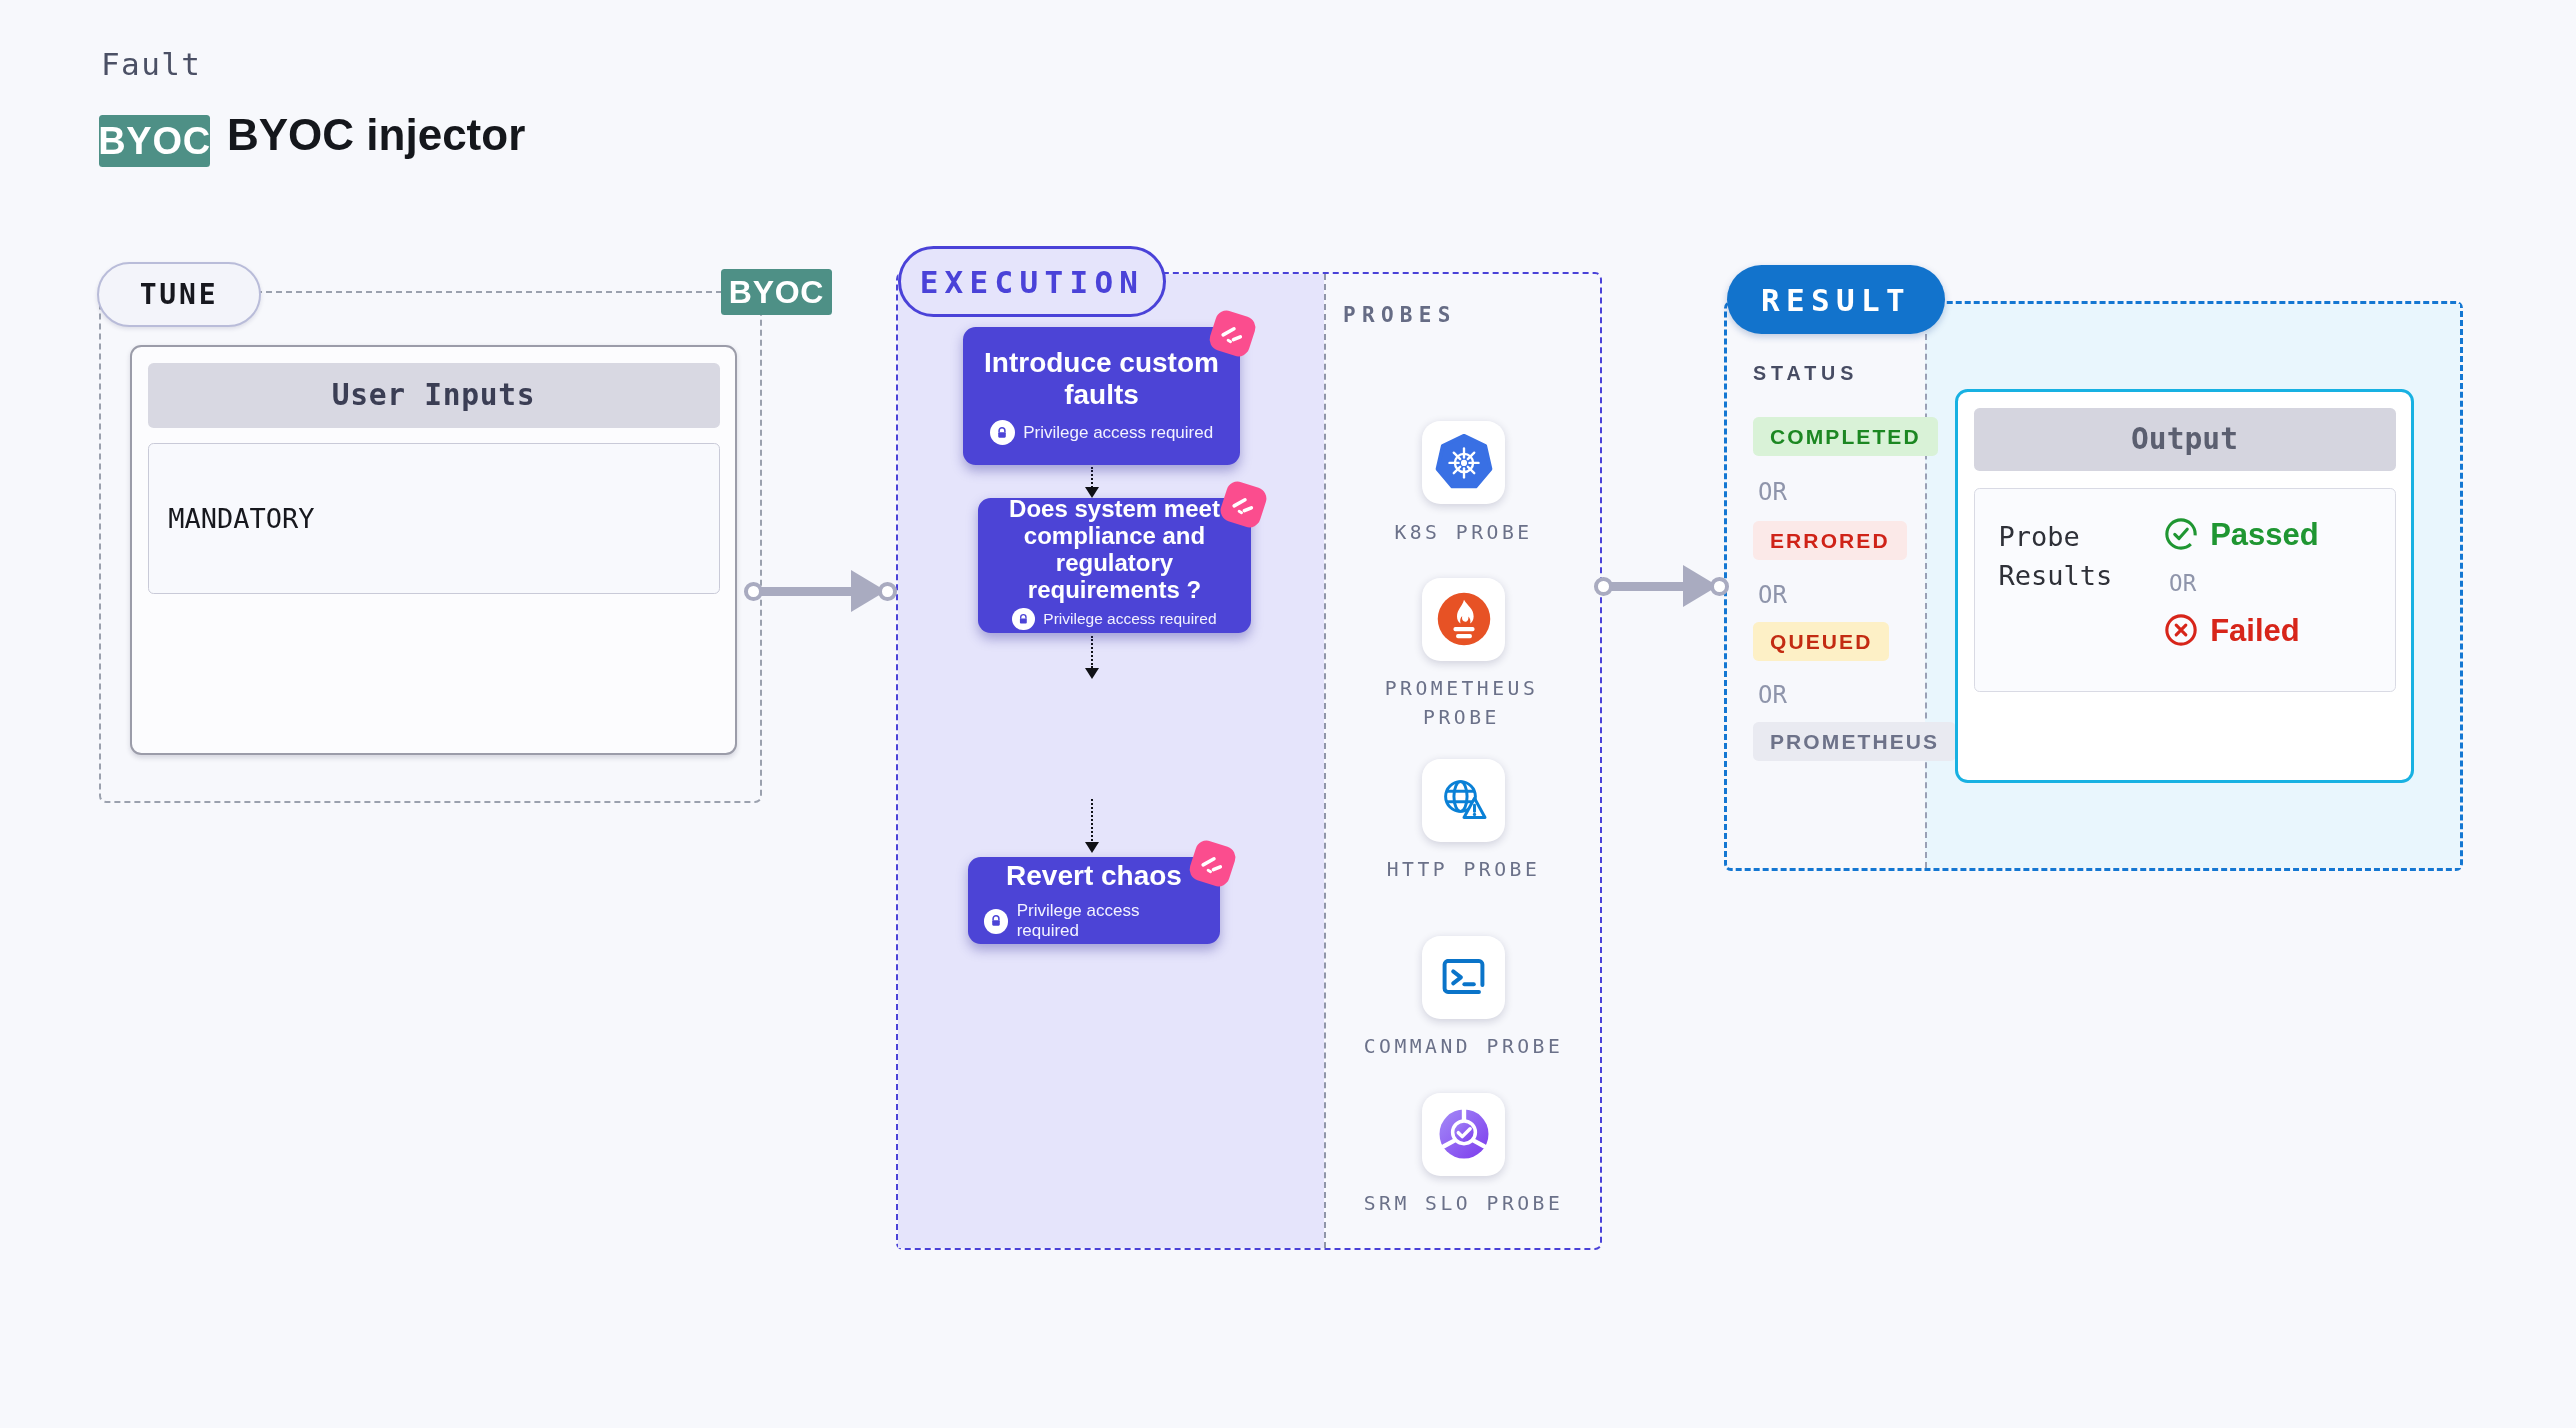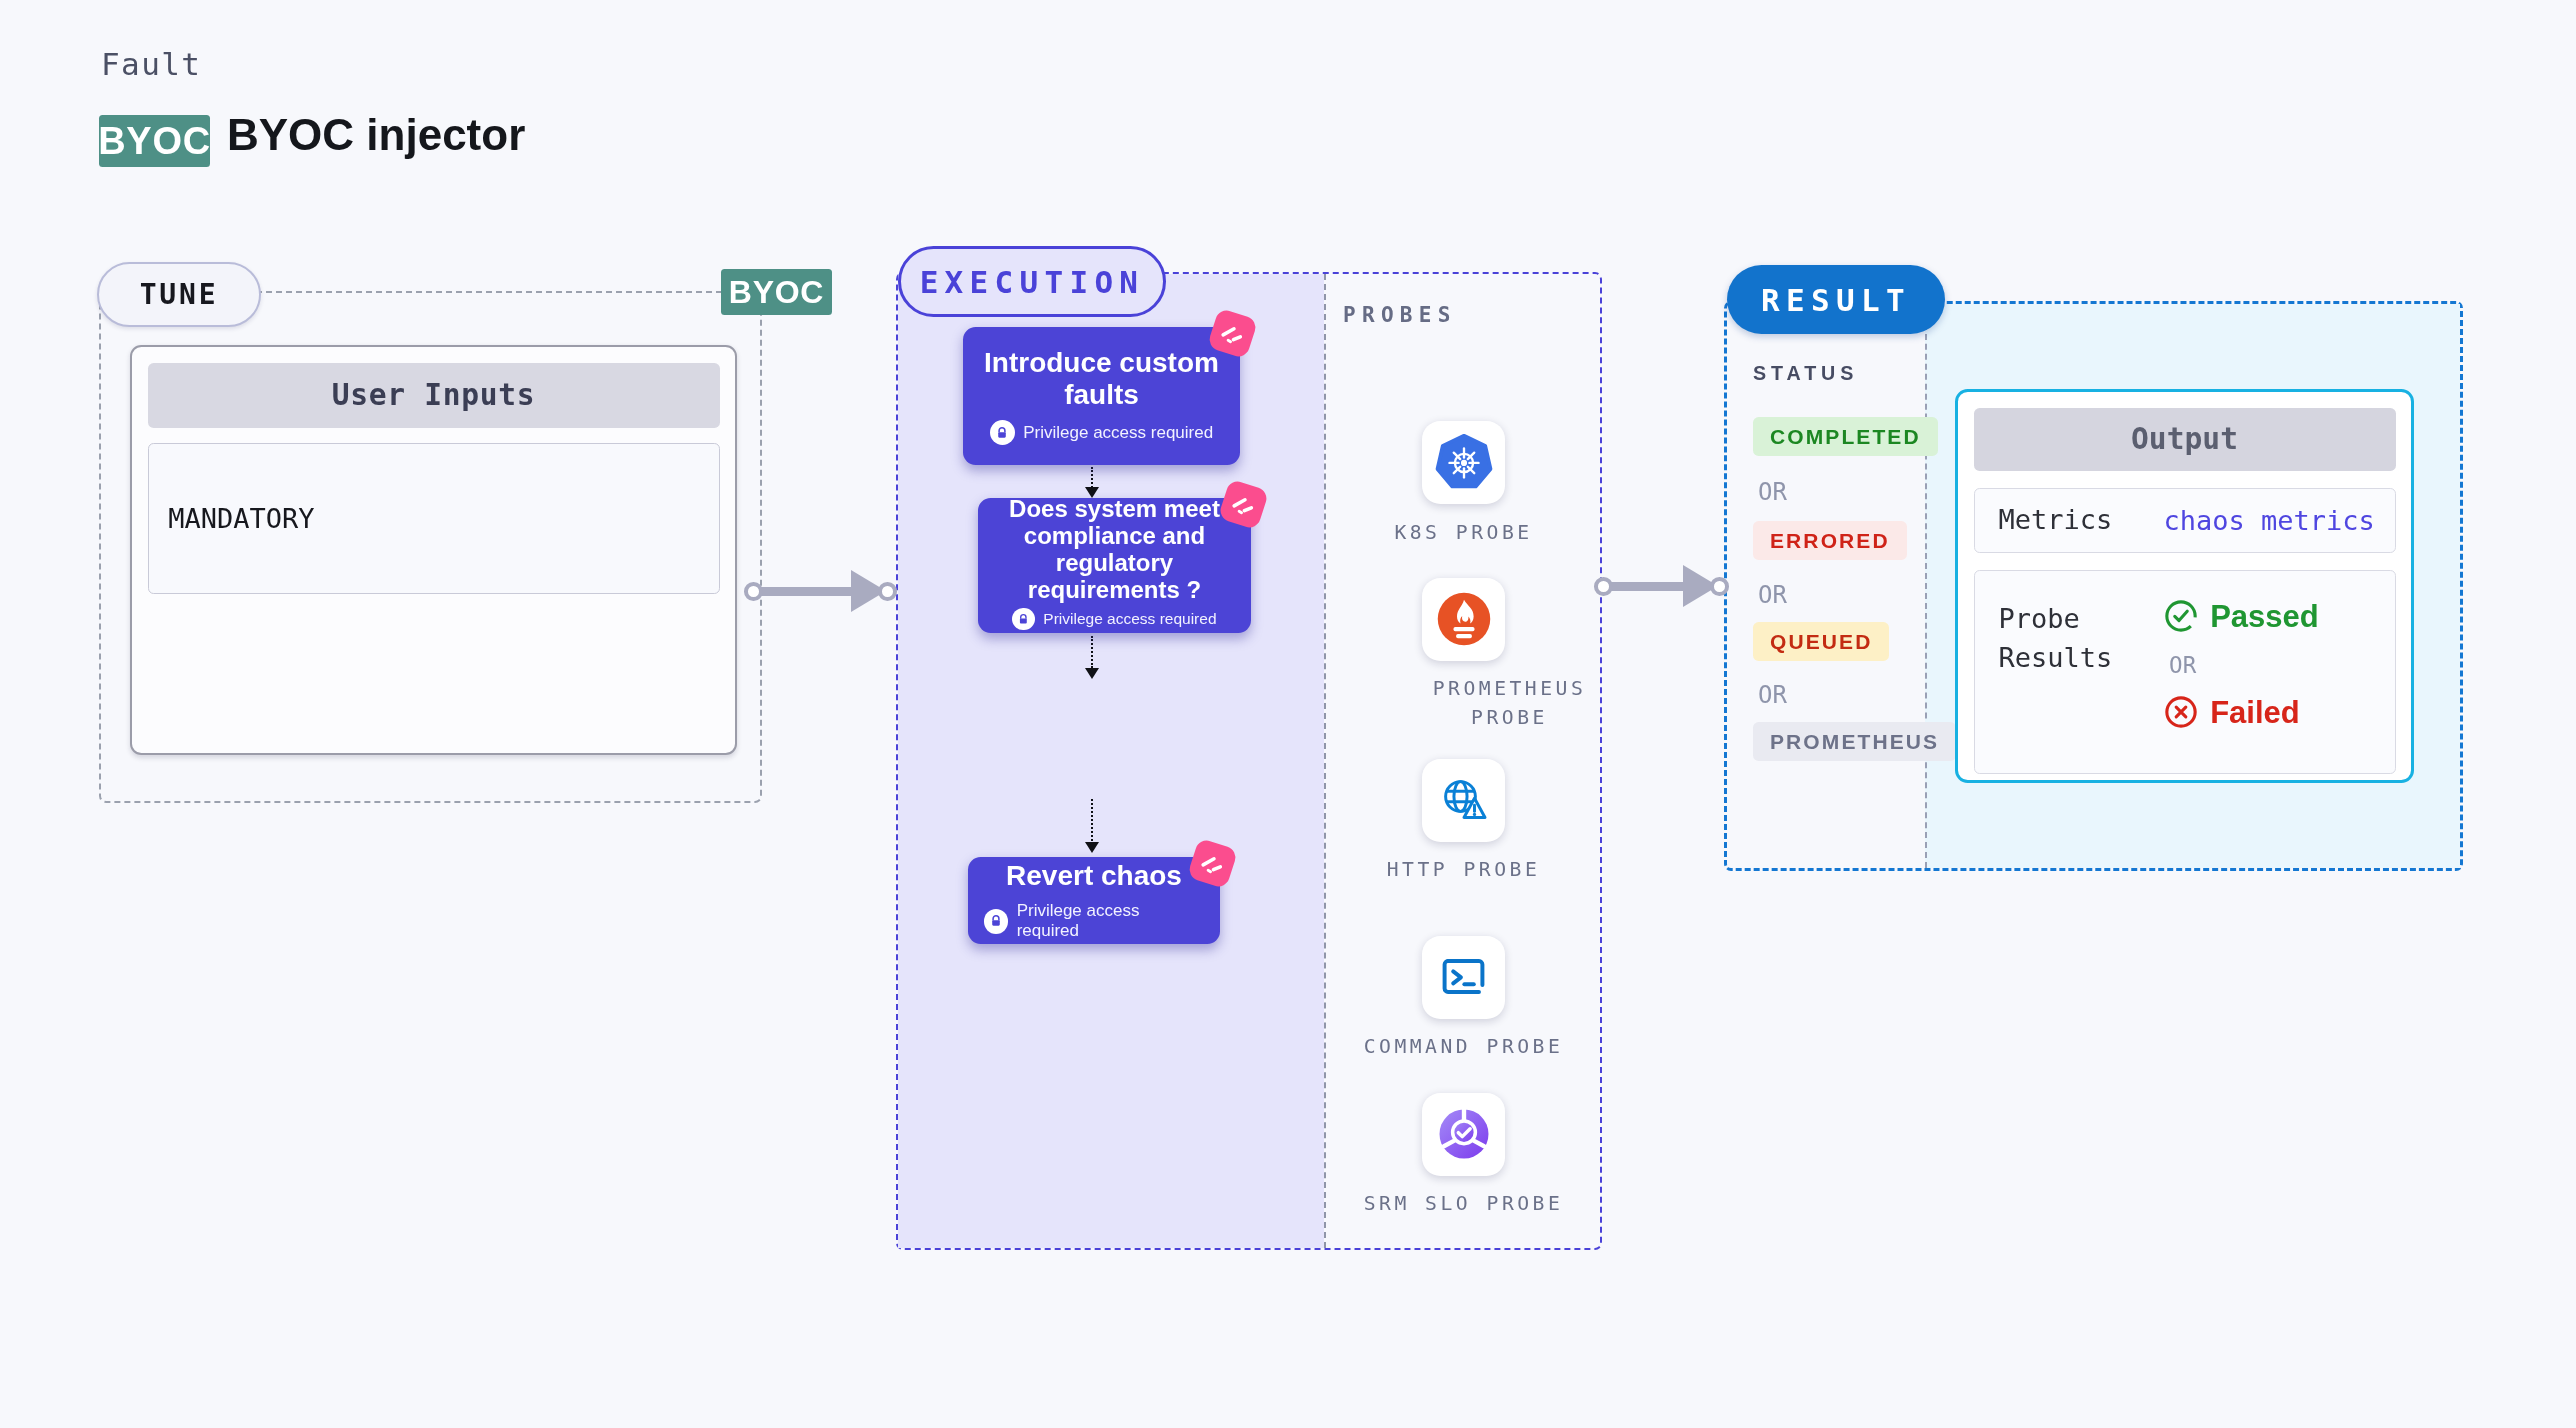--- a/index.html
+++ b/index.html
@@ -298,21 +298,21 @@
   <div class="abs probe-card" style="left:1422px;top:578px;">
     <span>
       <svg width="56" height="56" viewBox="0 0 64 64">
         <circle cx="32" cy="32" r="30" fill="#e75225"></circle>
         <path d="M32 10 c4 7 11 10 11 19 c0 4 -2 7 -4 8 c1 -3 0 -6 -2 -8 c.5 4 -1.5 6 -3.5 6 c-2.5 0 -4.5 -2.5 -3.5 -6.5 c-2 1.5 -3 4.5 -2 8.5 c-2.5 -1.5 -4 -4.5 -4 -8 c0 -8 6 -11 8 -19z" fill="#ffffff"></path>
         <rect x="20" y="41" width="24" height="5" rx="2" fill="#ffffff"></rect>
         <rect x="23" y="49" width="18" height="5" rx="2" fill="#ffffff"></rect>
       </svg>
     </span>
   </div>
-  <div class="abs probe-label mono" style="left:1404px;top:675px;">PROMETHEUS PROBE</div>
+  <div class="abs probe-label mono" style="left:1356px;top:675px;">PROMETHEUS PROBE</div>
 
   <div class="abs probe-card" style="left:1422px;top:759px;">
     <span>
       <svg width="56" height="56" viewBox="0 0 64 64">
         <g stroke="#0a80d6" stroke-width="3.4" fill="none">
           <circle cx="28" cy="28" r="17"></circle>
           <ellipse cx="28" cy="28" rx="7.5" ry="17"></ellipse>
           <path d="M12.5 22 H43.5"></path>
             <path d="M12.5 34 H43.5"></path>
         </g>
@@ -375,24 +375,20 @@
   <div class="abs status-badge completed" style="left:1753px;top:417px;">COMPLETED</div>
   <div class="abs or-label mono" style="left:1758px;top:478px;">OR</div>
   <div class="abs status-badge errored" style="left:1753px;top:521px;">ERRORED</div>
   <div class="abs or-label mono" style="left:1758px;top:581px;">OR</div>
   <div class="abs status-badge queued" style="left:1753px;top:622px;">QUEUED</div>
   <div class="abs or-label mono" style="left:1758px;top:681px;">OR</div>
   <div class="abs status-badge incompleted" style="left:1753px;top:722px;">PROMETHEUS</div>
 
   <div class="abs output-card">
     <div class="output-header mono">Output</div>
-    <div class="output-row metrics">
-      <div class="o-label mono">Metrics</div>
-      <div class="o-value mono">chaos metrics</div>
-    </div>
     <div class="output-row proberes">
       <div class="o-label mono" style="width:165px;">Probe Results</div>
       <div class="pr-results">
         <div class="pr-line">
           <span>
             <svg width="34" height="34" viewBox="0 0 24 24">
                 <circle cx="12" cy="12" r="10" fill="none" stroke="#1f9632" stroke-width="2.2" stroke-dasharray="56 7" stroke-dashoffset="-8"></circle>
                 <path d="M7.6 12.2 l3 3 5.8 -6.6" fill="none" stroke="#1f9632" stroke-width="2.2" stroke-linecap="round" stroke-linejoin="round"></path>
               </svg>
           </span>

